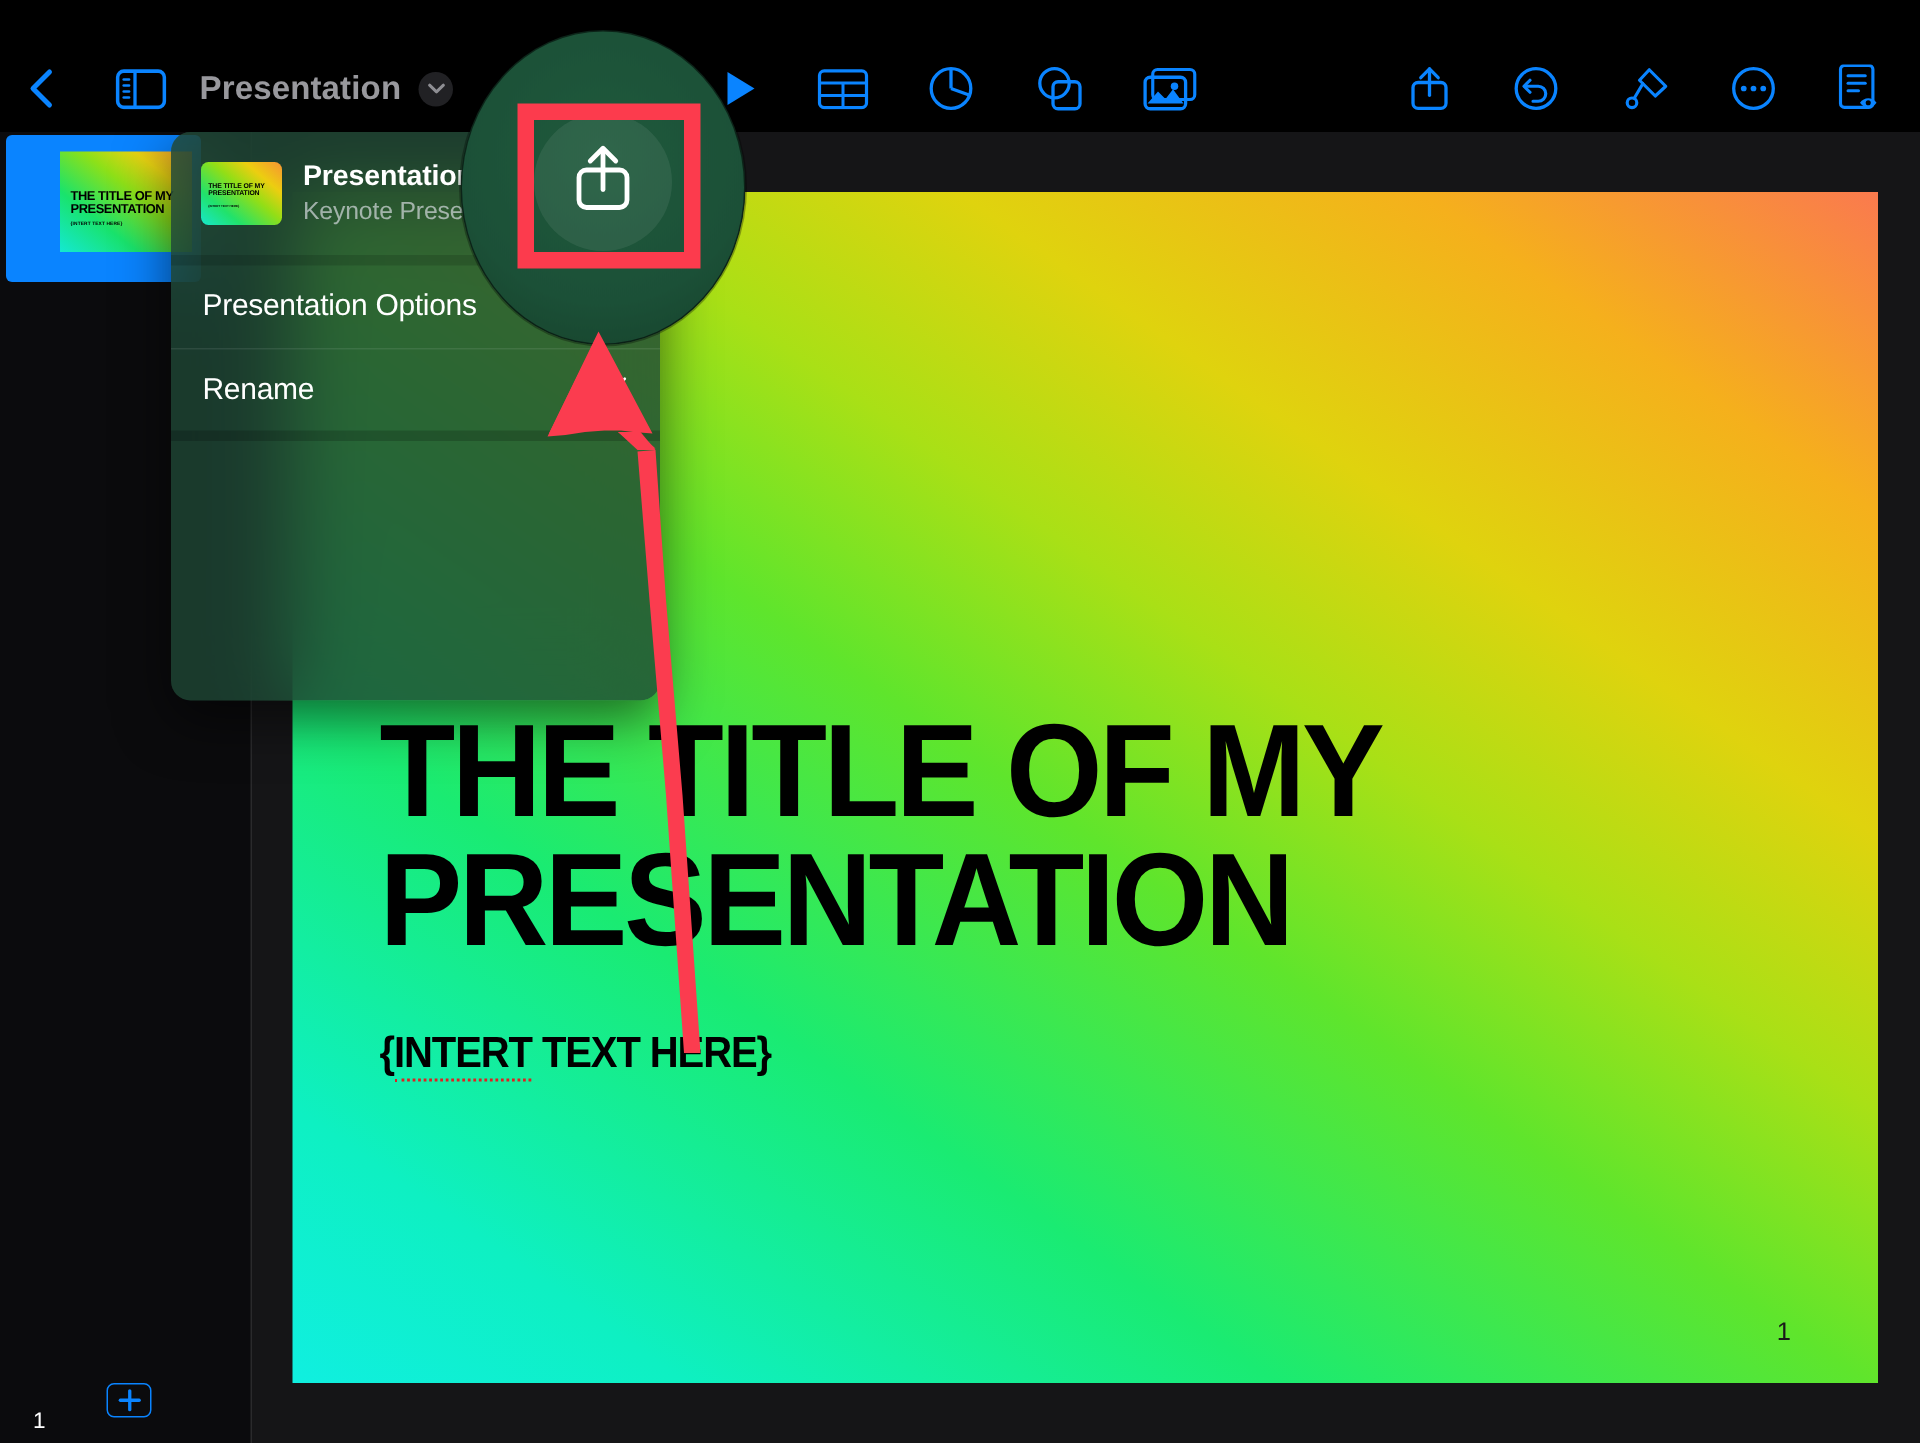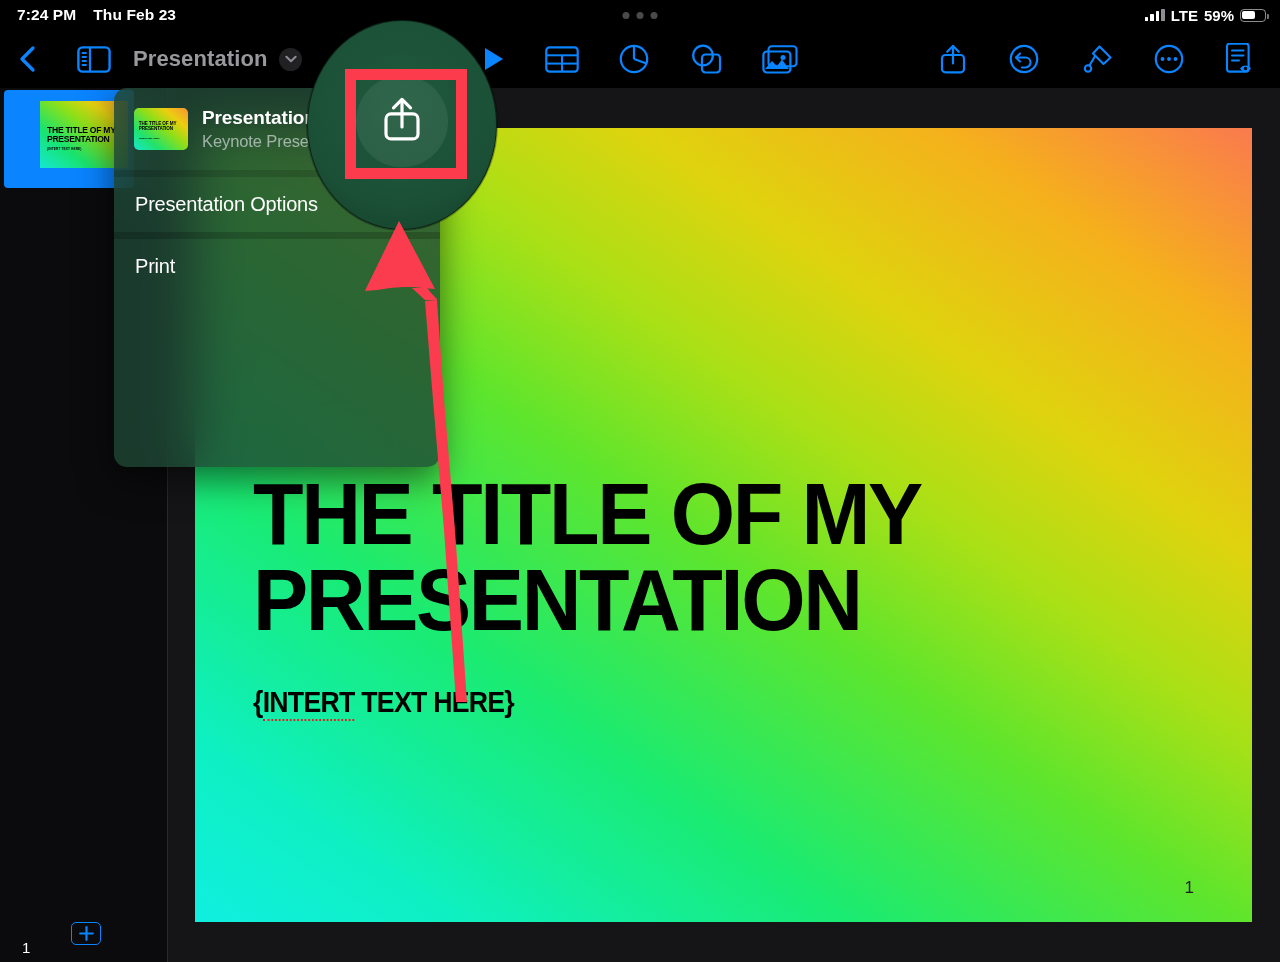--- a/index.html
+++ b/index.html
@@ -254,44 +254,20 @@
     border: 11px solid #fc3b4d;
     z-index: 47;
   }
   .arrow { position: absolute; left: 0; top: 0; z-index: 48; pointer-events: none; }
 </style>
 </head>
 <body>
 
 <div id="app">
 
-  <div class="statusbar">
-    <div class="sb-left">
-      <span>7:24 PM</span>
-      <span>Thu Feb 23</span>
-    </div>
-    <div class="sb-dots">
-      <i></i>
-      <i></i>
-      <i></i>
-    </div>
-    <div class="sb-right">
-      <span class="sig">
-        <i class="on"></i>
-          <i class="on"></i>
-          <i class="on"></i>
-          <i></i>
-      </span>
-      <span>LTE</span>
-      <span>59%</span>
-      <span class="batt">
-          <i></i>
-        </span>
-    </div>
-  </div>
 
   <div class="toolbar">
 
     <div class="tb-icon" style="left:8px;width:38px">
       <svg width="20" height="32" viewBox="0 0 20 32" fill="none">
         <path d="M16 5 L5 16 L16 27" stroke="#0a84ff" stroke-width="3.3" stroke-linecap="round" stroke-linejoin="round"></path>
       </svg>
     </div>
 
     <div class="tb-icon" style="left:75px;width:38px">
@@ -433,37 +409,34 @@
         <div class="po-sub">Keynote Prese…n…</div>
       </div>
     </div>
 
     <div class="po-sep"></div>
 
     <div class="po-item first">
       <span>Presentation Options</span>
     </div>
 
-
-
-    <div class="po-divider"></div>
-
-
     <div class="po-item">
-      <span>Print</span>
+      <span>Rename</span>
       <span class="po-ico">
-        <svg width="25" height="23" viewBox="0 0 25 23">
-          <rect x="6" y="1.2" width="13" height="5.5" rx="1.2" fill="none" stroke="#fff" stroke-width="1.6"></rect>
-          <path d="M3.2 9 a2.4 2.4 0 0 1 2.4-2.4 H19.4 A2.4 2.4 0 0 1 21.8 9 v5.4 a2.4 2.4 0 0 1-2.4 2.4 H5.6 A2.4 2.4 0 0 1 3.2 14.4 Z" fill="none" stroke="#fff" stroke-width="1.6"></path>
-          <rect x="7.5" y="13" width="10" height="8.4" rx="1.2" fill="#1e4634" stroke="#fff" stroke-width="1.6"></rect>
-          <line x1="10" y1="16.2" x2="15" y2="16.2" stroke="#fff" stroke-width="1.3" stroke-linecap="round"></line>
-          <line x1="10" y1="19" x2="15" y2="19" stroke="#fff" stroke-width="1.3" stroke-linecap="round"></line>
+        <svg width="22" height="22" viewBox="0 0 22 22">
+          <line x1="3.5" y1="18.5" x2="18.5" y2="3.5" stroke="#fff" stroke-width="1.8" stroke-linecap="round"></line>
+          <path d="M3.2 18.8 L2.2 19.8 L3.6 19.2 Z" fill="#fff"></path>
         </svg>
       </span>
     </div>
+
+
+    <div class="po-divider"></div>
+
+
   </div>
 
   <div class="magnifier">
     <div class="mag-circle"></div>
     <div class="mag-share">
       <svg width="42" height="48" viewBox="0 0 42 48">
         <rect x="5" y="18" width="32" height="25" rx="5" fill="none" stroke="#fff" stroke-width="3.2"></rect>
         <line x1="21" y1="4" x2="21" y2="31" stroke="#fff" stroke-width="3.2" stroke-linecap="round"></line>
         <path d="M12.5 12 L21 3.5 L29.5 12" stroke="#fff" stroke-width="3.2" fill="none" stroke-linecap="round" stroke-linejoin="round"></path>
       </svg>

